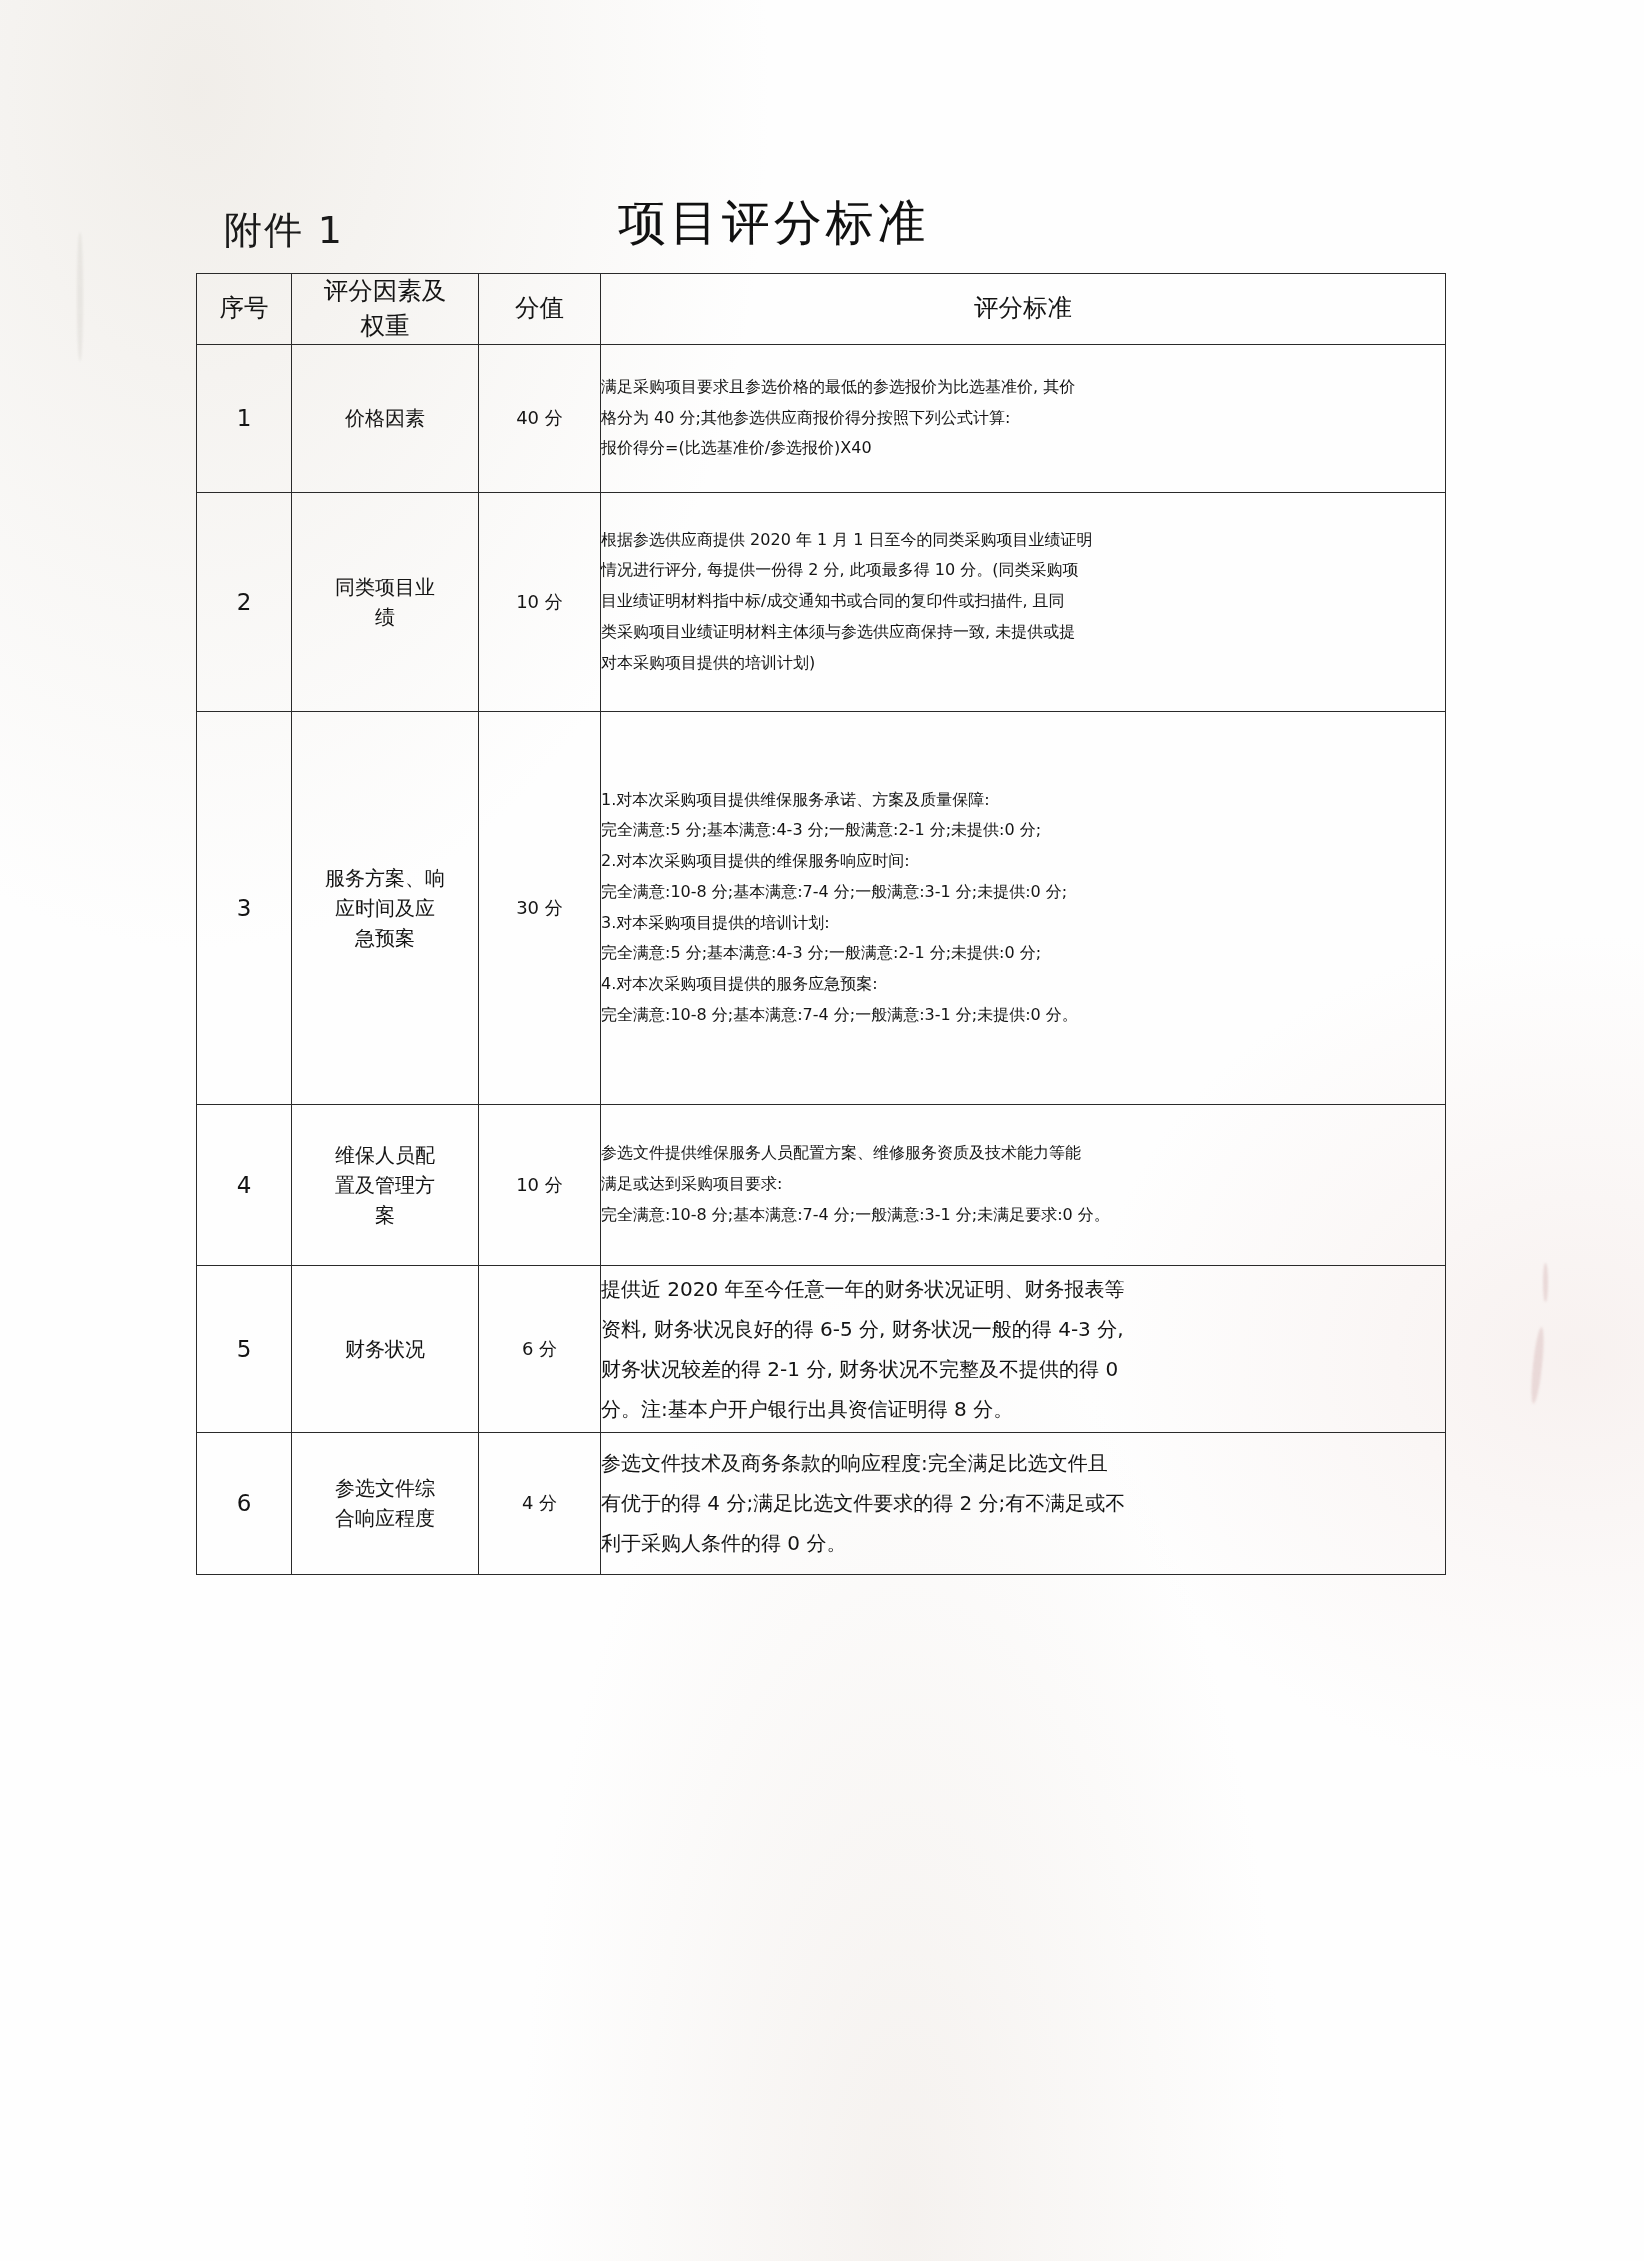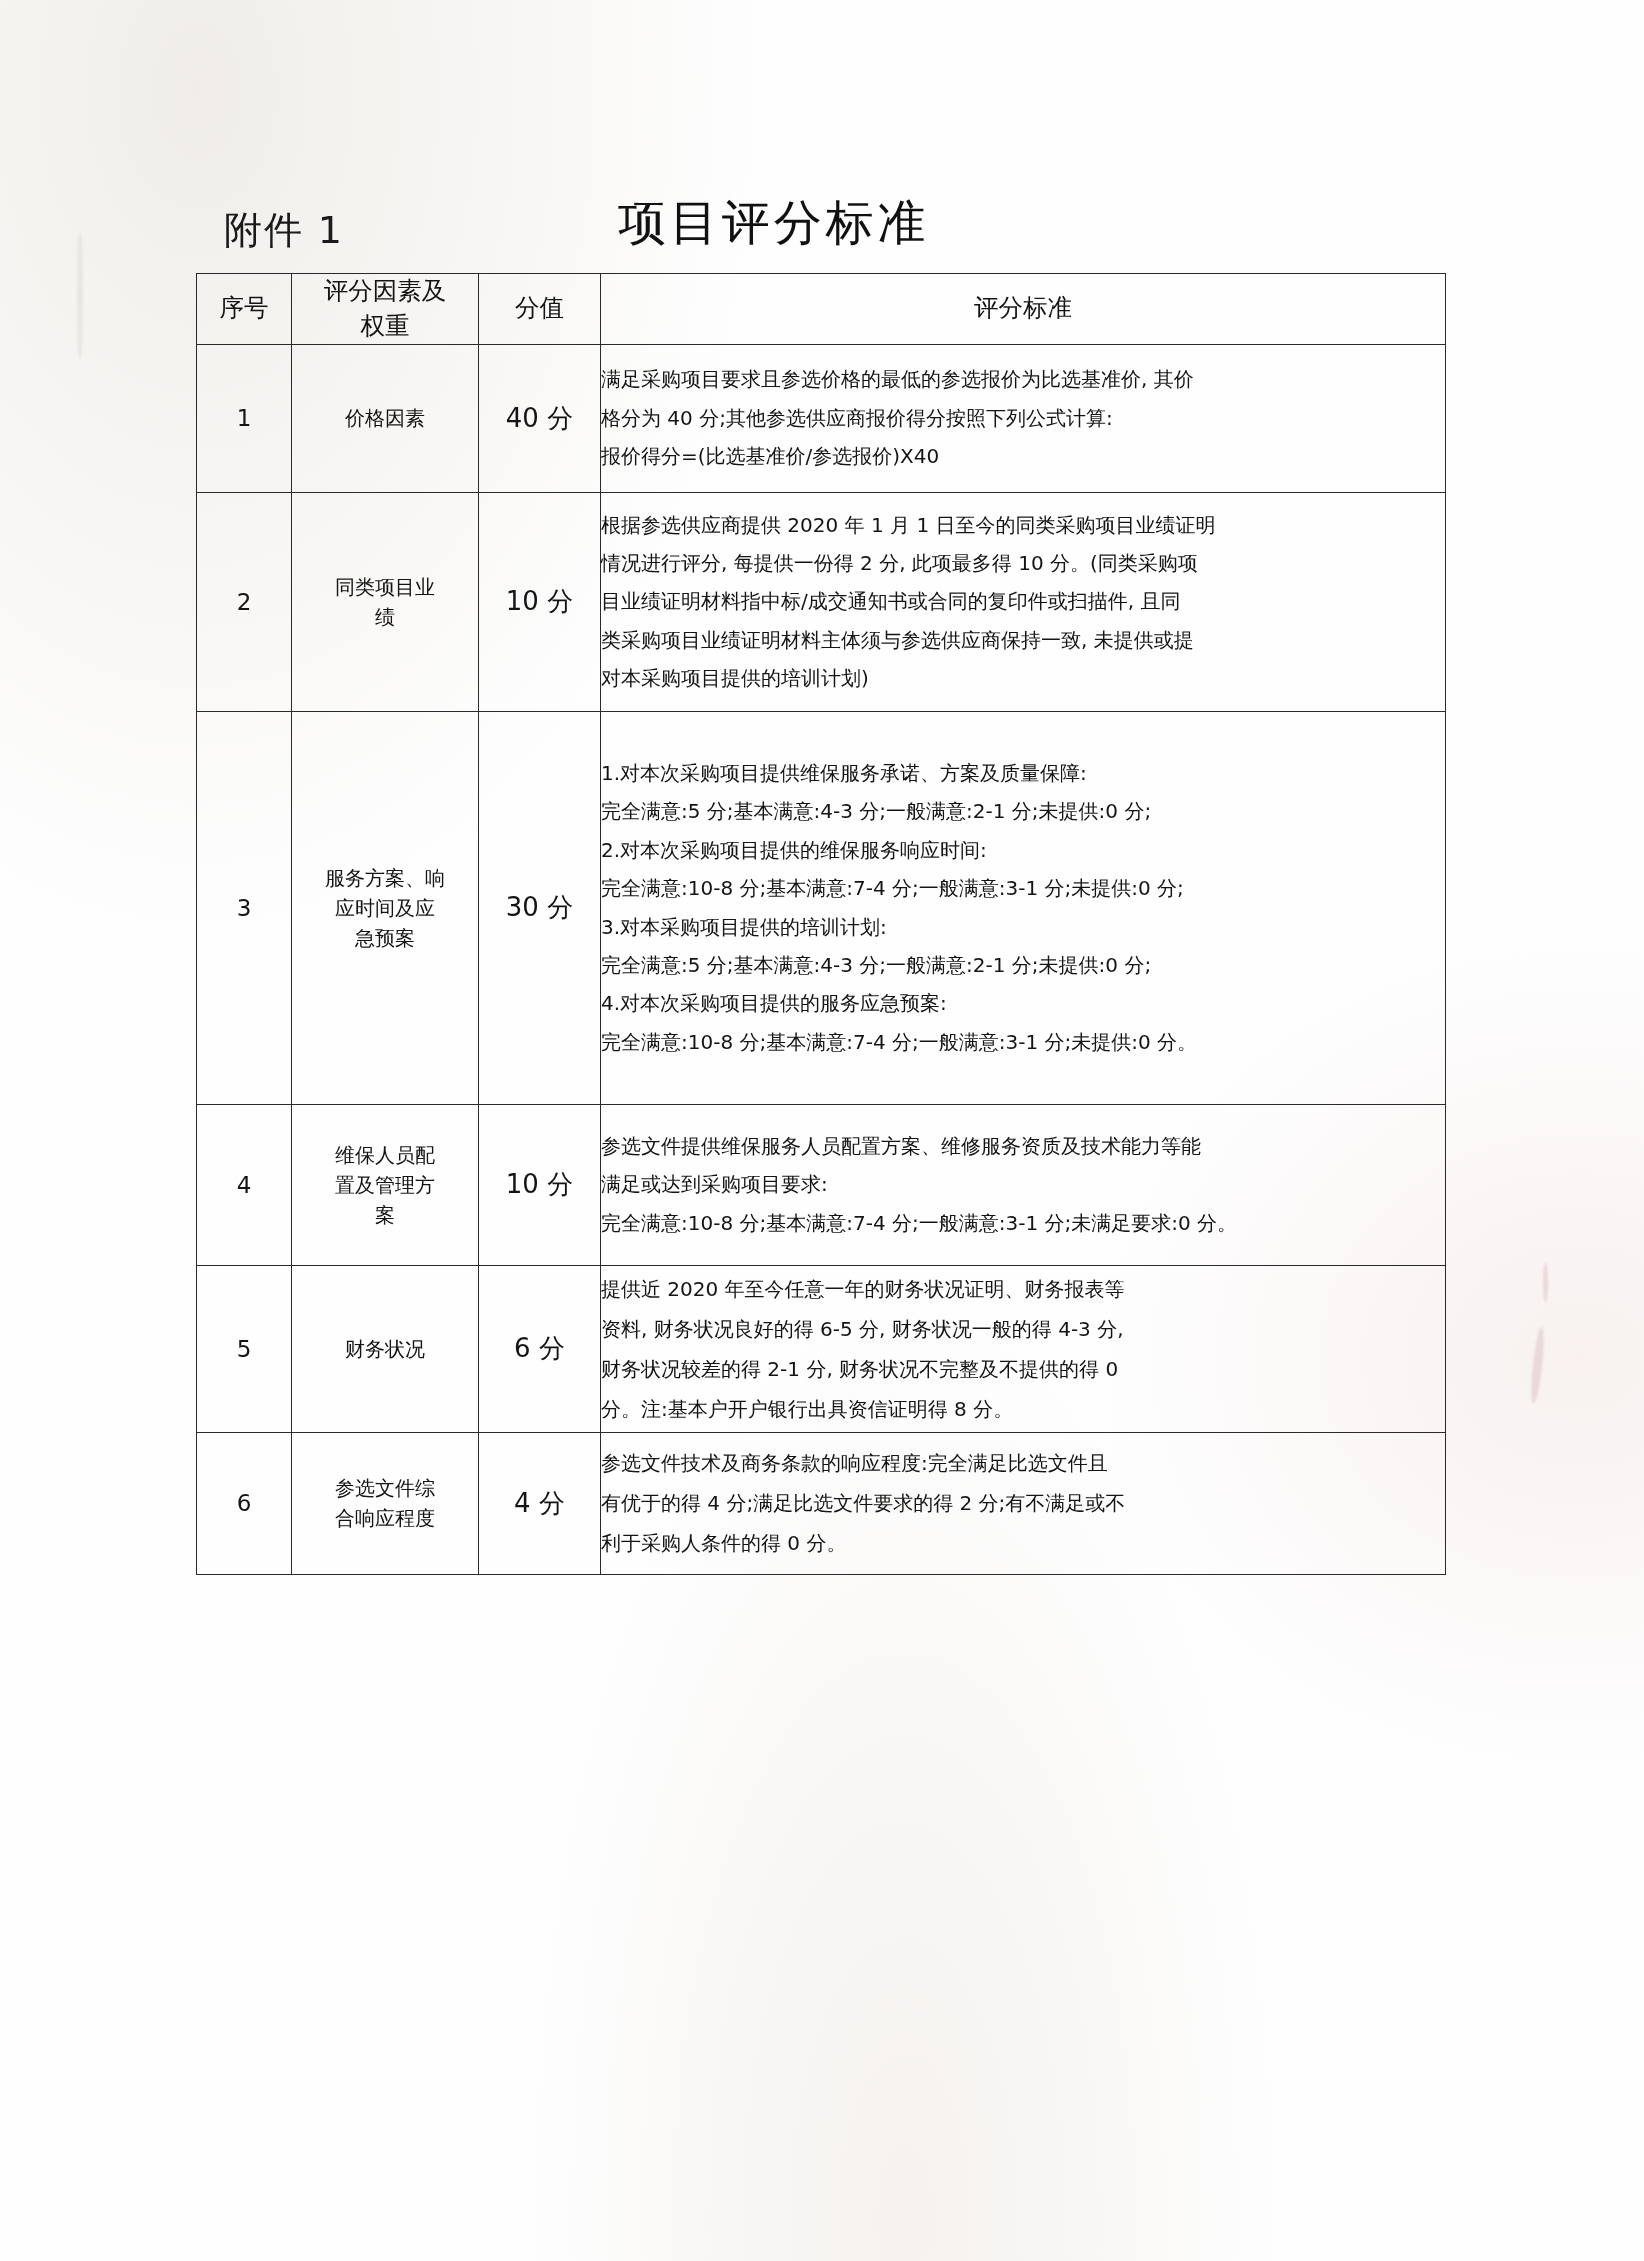--- a/index.html
+++ b/index.html
@@ -87,26 +87,26 @@
   }
   .td-factor {
     text-align: center;
     font-size: 20px;
     line-height: 1.5;
     padding: 11.6px 7.7px;
     font-family: "DejaVu Sans", "Liberation Sans", sans-serif;
   }
   .td-score {
     text-align: center;
-    font-size: 26px;
+    font-size: 18px;
     font-family: "DejaVu Sans", "Liberation Sans", sans-serif;
   }
   .td-std {
     text-align: left;
-    font-size: 20px;
+    font-size: 16px;
     line-height: 1.92;
     padding: 17px 19.3px 17px 17px;
     font-family: "DejaVu Sans", "Liberation Sans", sans-serif;
   }
   .td-std.big {
     font-size: 20px;
     line-height: 2.0;
     margin-left: 28px;
   }
   .std-line { display: block; white-space: pre-wrap; }

